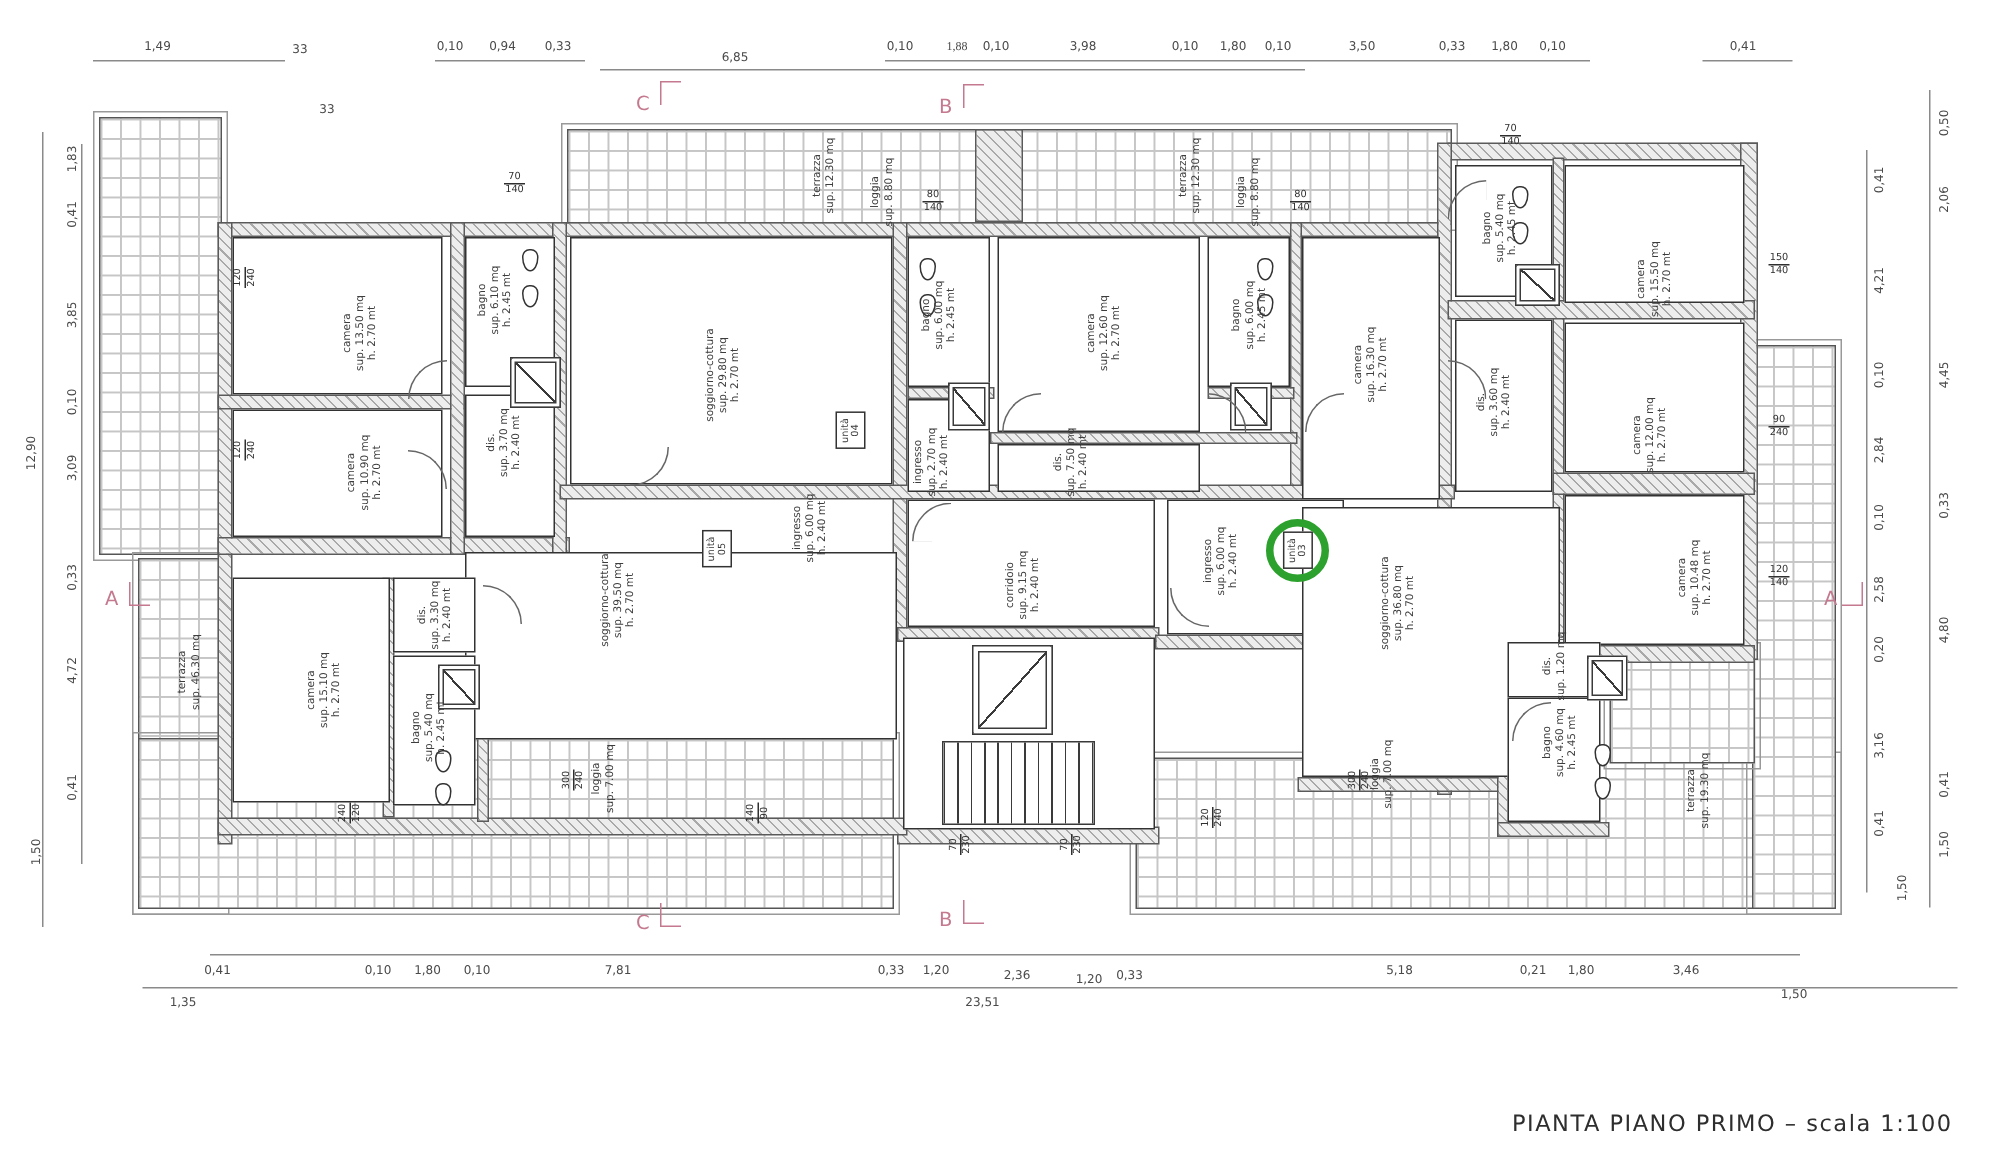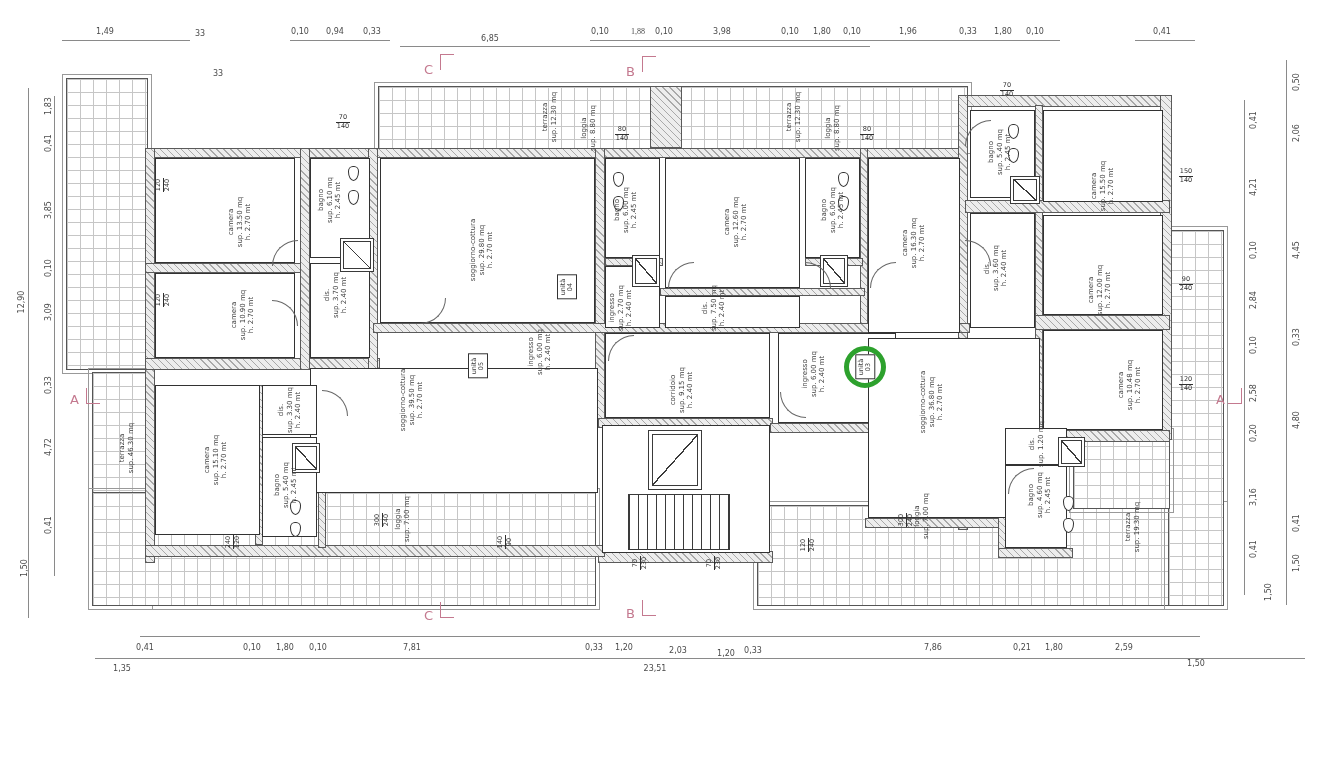--- a/index.html
+++ b/index.html
@@ -412,42 +412,42 @@
   <span class="dim" style="left:335px;top:31px;">0,94</span>
   <span class="dim" style="left:372px;top:31px;">0,33</span>
   <span class="dim" style="left:490px;top:38px;">6,85</span>
   <span class="dim" style="left:600px;top:31px;">0,10</span>
   <span class="dim" style="left:638px;top:31px;font-family:Liberation Serif, serif;">1,88</span>
   <span class="dim" style="left:664px;top:31px;">0,10</span>
   <span class="dim" style="left:722px;top:31px;">3,98</span>
   <span class="dim" style="left:790px;top:31px;">0,10</span>
   <span class="dim" style="left:822px;top:31px;">1,80</span>
   <span class="dim" style="left:852px;top:31px;">0,10</span>
-  <span class="dim" style="left:908px;top:31px;">1,96</span>
+  <span class="dim" style="left:908px;top:31px;">3,50</span>
   <span class="dim" style="left:968px;top:31px;">0,33</span>
   <span class="dim" style="left:1003px;top:31px;">1,80</span>
   <span class="dim" style="left:1035px;top:31px;">0,10</span>
   <span class="dim" style="left:1162px;top:31px;">0,41</span>
   <span class="dim" style="left:200px;top:33px;">33</span>
   <span class="dim" style="left:218px;top:73px;">33</span>
 
   <span class="dim" style="left:145px;top:647px;">0,41</span>
   <span class="dim" style="left:252px;top:647px;">0,10</span>
   <span class="dim" style="left:285px;top:647px;">1,80</span>
   <span class="dim" style="left:318px;top:647px;">0,10</span>
   <span class="dim" style="left:412px;top:647px;">7,81</span>
   <span class="dim" style="left:594px;top:647px;">0,33</span>
   <span class="dim" style="left:624px;top:647px;">1,20</span>
-  <span class="dim" style="left:678px;top:650px;">2,03</span>
+  <span class="dim" style="left:678px;top:650px;">2,36</span>
   <span class="dim" style="left:726px;top:653px;">1,20</span>
   <span class="dim" style="left:753px;top:650px;">0,33</span>
-  <span class="dim" style="left:933px;top:647px;">7,86</span>
+  <span class="dim" style="left:933px;top:647px;">5,18</span>
   <span class="dim" style="left:1022px;top:647px;">0,21</span>
   <span class="dim" style="left:1054px;top:647px;">1,80</span>
-  <span class="dim" style="left:1124px;top:647px;">2,59</span>
+  <span class="dim" style="left:1124px;top:647px;">3,46</span>
   <span class="dim" style="left:122px;top:668px;">1,35</span>
   <span class="dim" style="left:655px;top:668px;">23,51</span>
   <span class="dim" style="left:1196px;top:663px;">1,50</span>
 
   <span class="vdim" style="left:48px;top:106px;">1,83</span>
   <span class="vdim" style="left:48px;top:143px;">0,41</span>
   <span class="vdim" style="left:48px;top:210px;">3,85</span>
   <span class="vdim" style="left:48px;top:268px;">0,10</span>
   <span class="vdim" style="left:48px;top:312px;">3,09</span>
   <span class="vdim" style="left:48px;top:385px;">0,33</span>
@@ -480,14 +480,15 @@
   <span class="marker" style="left:626px;top:64px;">B</span>
   <div class="mline" style="left:86px;top:388px;border-left:1px solid #c4798f;border-bottom:1px solid #c4798f;"></div>
   <span class="marker" style="left:70px;top:392px;">A</span>
   <div class="mline" style="left:1228px;top:388px;border-right:1px solid #c4798f;border-bottom:1px solid #c4798f;"></div>
   <span class="marker" style="left:1216px;top:392px;">A</span>
   <div class="mline" style="left:440px;top:602px;border-left:1px solid #c4798f;border-bottom:1px solid #c4798f;"></div>
   <span class="marker" style="left:424px;top:608px;">C</span>
   <div class="mline" style="left:642px;top:600px;border-left:1px solid #c4798f;border-bottom:1px solid #c4798f;"></div>
   <span class="marker" style="left:626px;top:606px;">B</span>
 
+  <div class="title" style="left:1008px;top:740px;">PIANTA PIANO PRIMO – scala 1:100</div>
 
 </div>
 
 </body></html>

